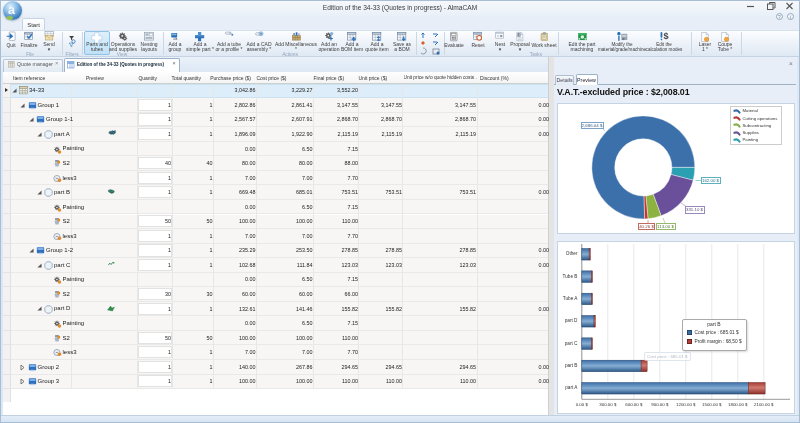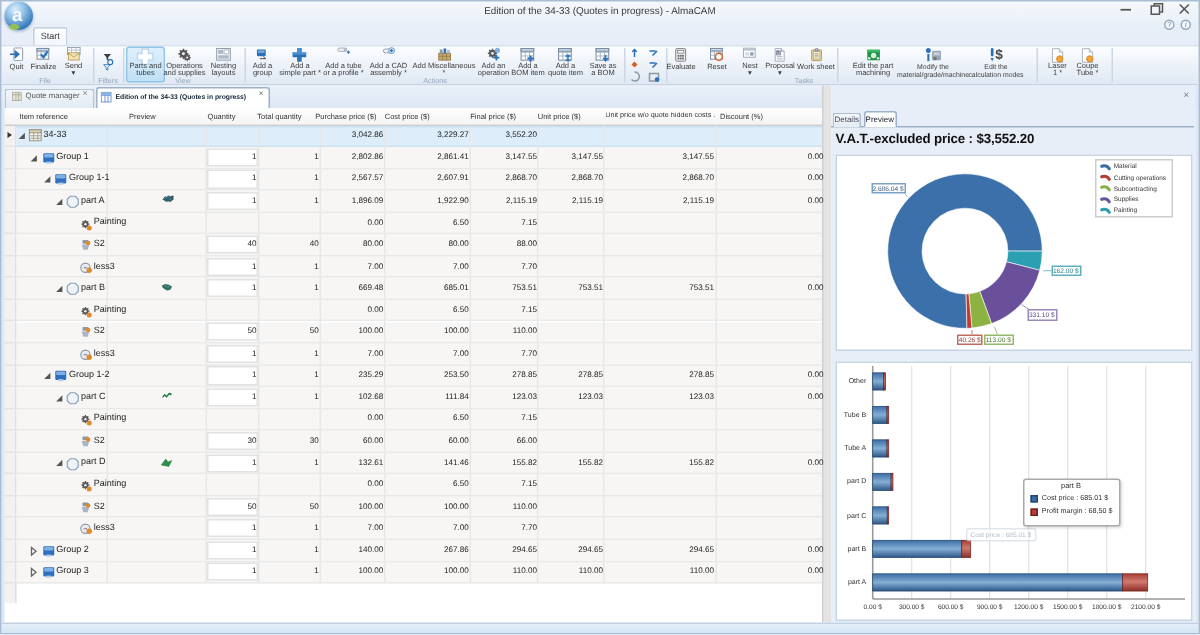--- a/index.html
+++ b/index.html
@@ -783,21 +783,21 @@
 <div class="abs r" style="left:298.0px;top:378.3px;width:60px;font-size:5.4px;color:#222;white-space:nowrap;z-index:3;">110.00</div>
 <div class="abs r" style="left:342.0px;top:378.3px;width:60px;font-size:5.4px;color:#222;white-space:nowrap;z-index:3;">110.00</div>
 <div class="abs r" style="left:416.0px;top:378.3px;width:60px;font-size:5.4px;color:#222;white-space:nowrap;z-index:3;">110.00</div>
 <div class="abs r" style="left:489.0px;top:378.3px;width:60px;font-size:5.4px;color:#222;white-space:nowrap;z-index:3;">0.00</div>
 <div class="abs" style="left:548px;top:57px;width:6px;height:358px;background:#e4e4e4;border-left:1px solid #cfcfcf;"></div>
 <div class="abs" style="left:554px;top:57px;width:243px;height:358px;background:#e8eef7;"></div>
 <div class="abs" style="left:789px;top:60px;width:8px;font-size:6.5px;color:#778;">×</div>
 <div class="abs" style="left:554px;top:84px;width:242px;height:1px;background:#9db1c8;"></div>
 <div class="abs" style="left:555px;top:75px;width:19px;height:9.5px;background:linear-gradient(#f4f7fa,#e4ebf3);border:1px solid #b0bfd0;border-bottom:none;border-radius:2px 2px 0 0;font-size:5.3px;color:#445;text-align:center;line-height:9px;">Details</div>
 <div class="abs" style="left:575.5px;top:74px;width:22px;height:11px;background:#fff;border:1px solid #9db1c8;border-bottom:1px solid #fff;border-radius:2px 2px 0 0;font-size:5.3px;color:#223;text-align:center;line-height:10px;z-index:3;">Preview</div>
-<div class="abs" style="left:557px;top:87px;font-size:8.9px;font-weight:bold;color:#111;letter-spacing:-0.1px;">V.A.T.-excluded price : $3,552.20</div>
+<div class="abs" style="left:557px;top:87px;font-size:8.9px;font-weight:bold;color:#111;letter-spacing:-0.1px;">V.A.T.-excluded price : $2,008.01</div>
 <div class="abs" style="left:556.5px;top:103px;width:238px;height:131px;background:#fff;border:1px solid #c6d3e2;"></div>
 <div class="abs" style="left:556.5px;top:241px;width:238px;height:172.5px;background:#fff;border:1px solid #c6d3e2;"></div>
 <svg class="abs" style="left:557px;top:101px;" width="237" height="132" viewBox="557 101 237 132">
     <path d="M644.65 218.88 A51.5 51.5 0 1 1 694.80 167.40 L671.90 167.40 A28.6 28.6 0 1 0 644.05 195.99 Z" fill="#3b70aa" stroke="#fff" stroke-width="0.4"></path>
     <path d="M694.80 167.40 A51.5 51.5 0 0 1 693.18 180.21 L671.00 174.51 A28.6 28.6 0 0 0 671.90 167.40 Z" fill="#2aa0b2" stroke="#fff" stroke-width="0.4"></path>
     <path d="M693.18 180.21 A51.5 51.5 0 0 1 661.08 215.73 L653.18 194.24 A28.6 28.6 0 0 0 671.00 174.51 Z" fill="#6a4f9b" stroke="#fff" stroke-width="0.4"></path>
     <path d="M661.08 215.73 A51.5 51.5 0 0 1 647.97 218.69 L645.89 195.88 A28.6 28.6 0 0 0 653.18 194.24 Z" fill="#8cb342" stroke="#fff" stroke-width="0.4"></path>
     <path d="M647.97 218.69 A51.5 51.5 0 0 1 644.65 218.88 L644.05 195.99 A28.6 28.6 0 0 0 645.89 195.88 Z" fill="#c03a30" stroke="#fff" stroke-width="0.4"></path>
     <line x1="601" y1="127" x2="605" y2="131" stroke="#8aa8c8" stroke-width="0.6"></line>
     <line x1="695.5" y1="180.5" x2="701" y2="180.5" stroke="#5fb0bc" stroke-width="0.6"></line>

